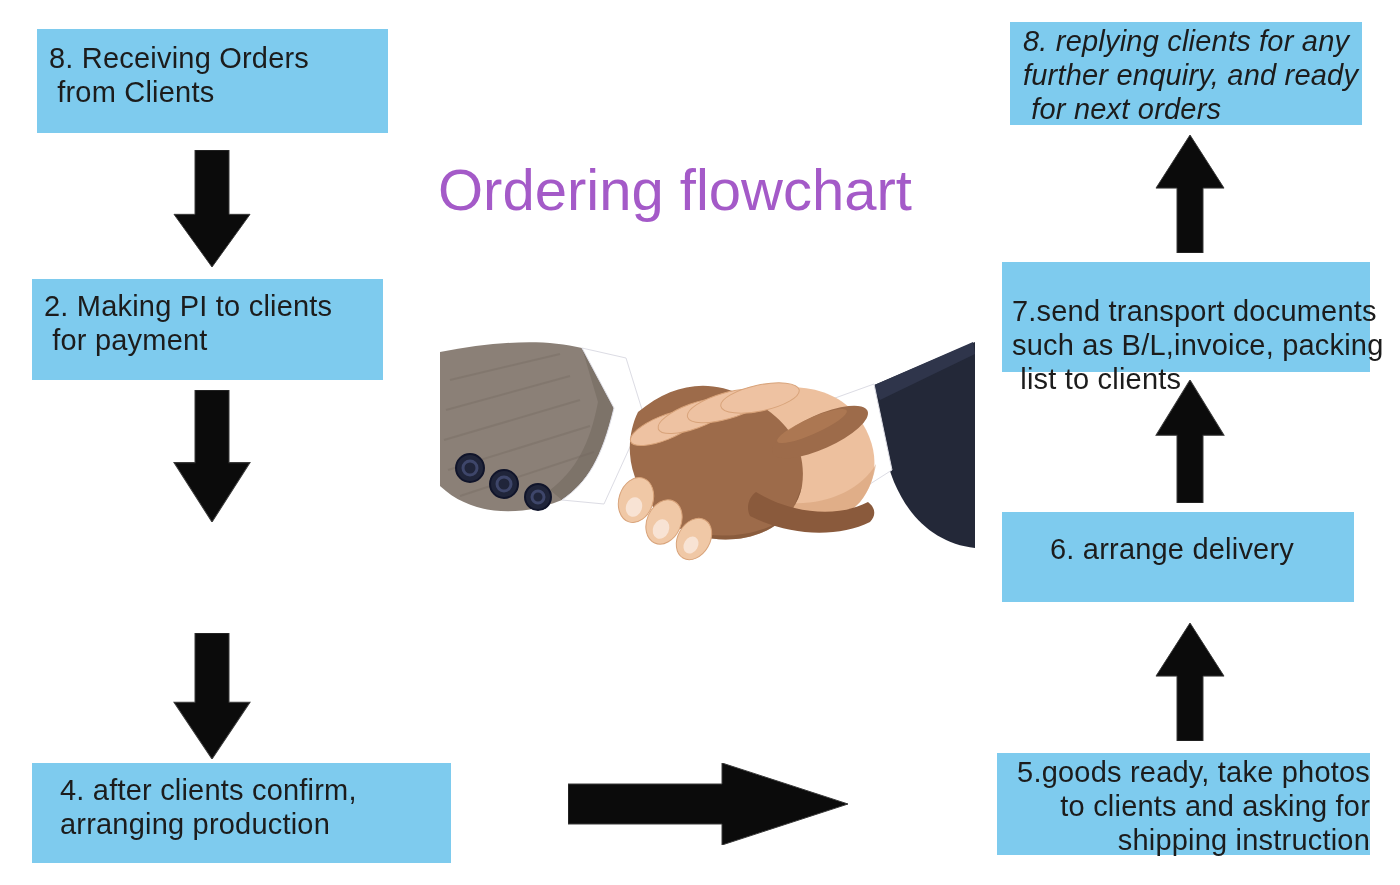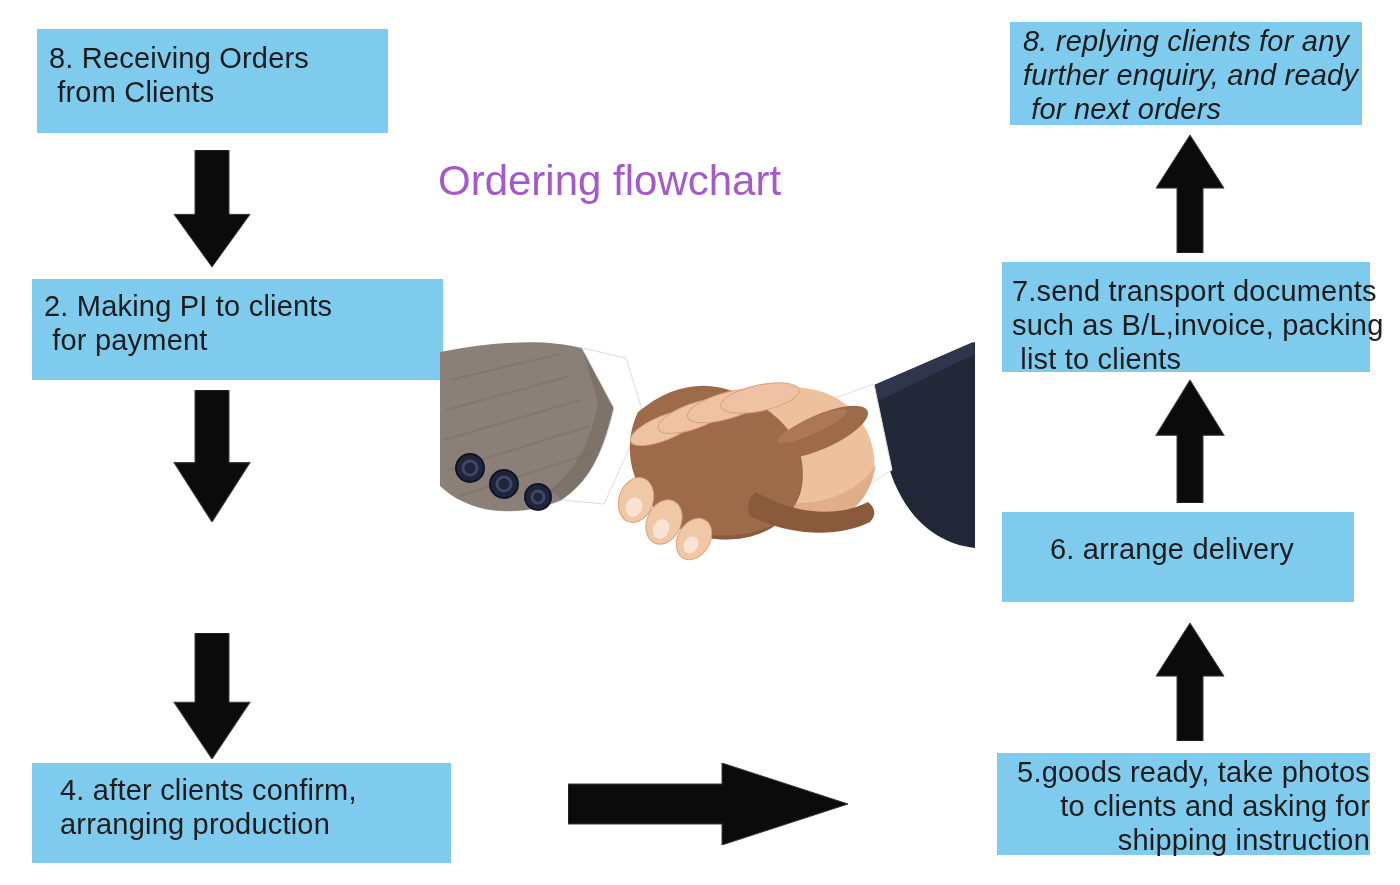--- a/index.html
+++ b/index.html
@@ -19,59 +19,59 @@
     white-space: pre;
     font-size: 29px;
     line-height: 34px;
     color: var(--text-color, #1c1c1c);
     letter-spacing: 0.2px;
   }
   .page-title {
     position: absolute;
     left: 438px;
     top: 158px;
-    font-size: 42px;
+    font-size: 58px;
     line-height: 1.1;
     color: var(--title-color, #a45ac8);
     white-space: nowrap;
   }
   .arrow { position: absolute; display: block; }
   .arrow polygon { fill: var(--arrow-black, #0b0b0b); stroke: #3a3a3a; stroke-width: 1; }
   .photo { position: absolute; display: block; }
 </style>
 </head>
 <body>
 
 <div class="stage">
 
   <div class="page-title">Ordering flowchart</div>
 
   <div class="step-box" style="left:37px; top:29px; width:351px; height:104px;">
     <div class="step-label" style="padding:12px 0 0 12px;">8. Receiving Orders
  from Clients</div>
   </div>
-  <div class="step-box" style="left:32px; top:279px; width:411px; height:101px;">
+  <div class="step-box" style="left:32px; top:279px; width:351px; height:101px;">
     <div class="step-label" style="padding:10px 0 0 12px;">2. Making PI to clients
  for payment</div>
   </div>
   <div class="step-box" style="left:32px; top:763px; width:419px; height:100px;">
     <div class="step-label" style="padding:10px 0 0 28px;">4. after clients confirm,
 arranging production</div>
   </div>
 
   <div class="step-box" style="left:997px; top:753px; width:373px; height:102px;">
     <div class="step-label" style="padding:2px 0 0 15px;text-align:right;">5.goods ready, take photos
 to clients and asking for
 shipping instruction</div>
   </div>
   <div class="step-box" style="left:1002px; top:512px; width:352px; height:90px;">
     <div class="step-label" style="padding:20px 0 0 48px;">6. arrange delivery</div>
   </div>
   <div class="step-box" style="left:1002px; top:262px; width:368px; height:110px;">
-    <div class="step-label" style="padding:12px 0 0 10px;">7.send transport documents
+    <div class="step-label" style="padding:12px 0 0 10px;margin-top:20px;">7.send transport documents
 such as B/L,invoice, packing
  list to clients</div>
   </div>
   <div class="step-box" style="left:1010px; top:22px; width:352px; height:103px;">
     <div class="step-label" style="padding:2px 0 0 13px;font-style:italic;">8. replying clients for any
 further enquiry, and ready
  for next orders</div>
   </div>
 
   <svg class="arrow" style="left:172px; top:150px; width:80px; height:117px;" viewBox="0 0 80 120" preserveAspectRatio="none" aria-hidden="true">

